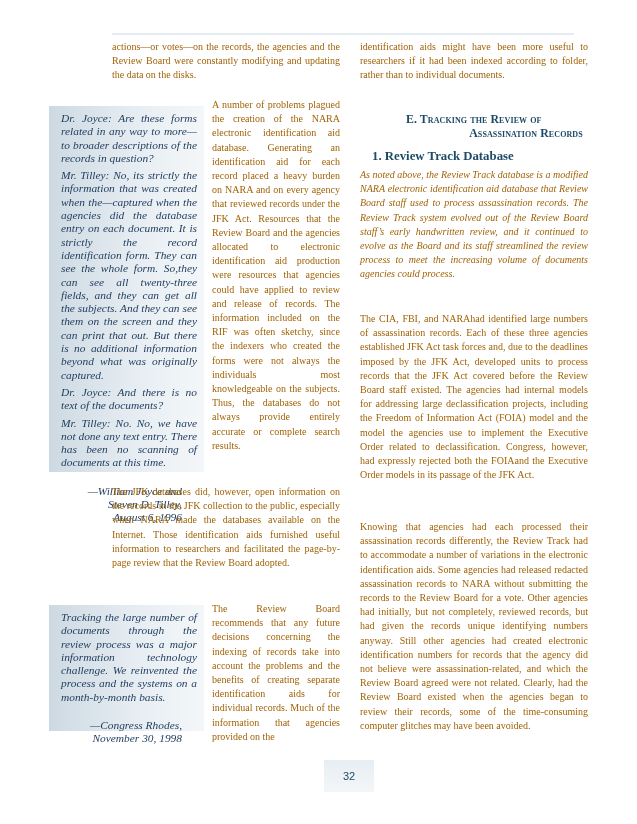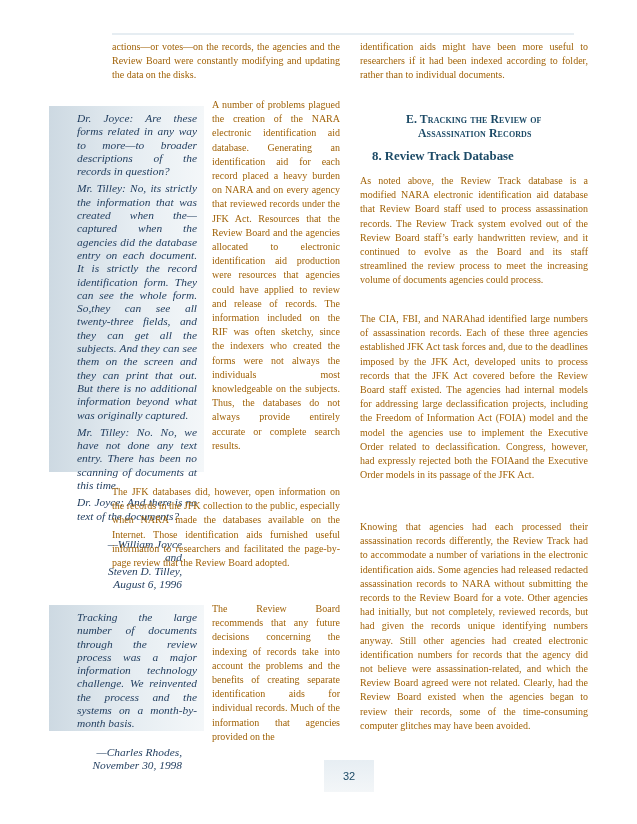--- a/index.html
+++ b/index.html
@@ -23,35 +23,35 @@
     .body-text p { margin: 0; }
     .sidebar {
       position: absolute;
       background: linear-gradient(to right, #cdd9e2 0%, #e6edf2 55%, #f4f7f9 100%);
       color: #1d3a5c;
       font-style: italic;
       font-size: 11.4px;
       line-height: 13.3px;
       text-align: justify;
       box-sizing: border-box;
-      padding: 6px 7px 8px 28px;
+      padding: 6px 7px 8px 12px;
     }
     .sidebar p { margin: 0 0 4px 0; }
     .sidebar .attrib { text-align: right; margin: 15px; }
     .sidebar .attrib span { display: block; }
     .section-heading {
       position: absolute;
       color: #1c4a66;
       font-weight: bold;
       font-size: 11.8px;
       line-height: 14px;
       font-variant: small-caps;
       letter-spacing: 0.1px;
     }
-    .section-heading .line2 { display: block; padding-left: 12px; }
+    .section-heading .line2 { display: block; padding-left: 12px; text-align: center; }
     .subheading {
       position: absolute;
       color: #1c4a66;
       font-weight: bold;
       font-size: 12.8px;
       line-height: 15px;
     }
     .page-number-box {
       position: absolute; left: 324px; top: 760px; width: 50px; height: 32px;
       background: linear-gradient(to bottom, #e7eef3, #f3f6f8);
@@ -67,63 +67,63 @@
 
 <div class="top-rule"></div>
 
 <div class="body-text" style="left:112px; top:40px; width:228px;">
   <p>actions—or votes—on the records, the agencies and the Review Board were constantly modifying and updating the data on the disks.</p>
 </div>
 
 <div class="sidebar" style="left:49px; top:106px; width:155px; height:366px;">
   <p>Dr. Joyce: Are these forms related in any way to more—to broader descriptions of the records in question?</p>
   <p>Mr. Tilley: No, its strictly the information that was created when the—captured when the agencies did the database entry on each document. It is strictly the record identification form. They can see the whole form. So,they can see all twenty-three fields, and they can get all the subjects. And they can see them on the screen and they can print that out. But there is no additional information beyond what was originally captured.</p>
+  <p>Dr. Joyce: And there is no text of the documents?</p>
   <p>Mr. Tilley: No. No, we have not done any text entry. There has been no scanning of documents at this time.</p>
-  <p>Dr. Joyce: And there is no text of the documents?</p>
   <div class="attrib">
     <span>—William Joyce and</span>
     <span>Steven D. Tilley,</span>
     <span>August 6, 1996</span>
   </div>
 </div>
 
 <div class="body-text" style="left:212px; top:98px; width:128px; text-indent:0;">
   <p>A number of problems plagued the creation of the NARA electronic identification aid database. Generating an identification aid for each record placed a heavy burden on NARA and on every agency that reviewed records under the JFK Act. Resources that the Review Board and the agencies allocated to electronic identification aid production were resources that agencies could have applied to review and release of records. The information included on the RIF was often sketchy, since the indexers who created the forms were not always the individuals most knowledgeable on the subjects. Thus, the databases do not always provide entirely accurate or complete search results.</p>
 </div>
 
 <div class="body-text" style="left:112px; top:485px; width:228px;">
   <p>The JFK databases did, however, open information on the records in the JFK collection to the public, especially when NARA made the databases available on the Internet. Those identification aids furnished useful information to researchers and facilitated the page-by-page review that the Review Board adopted.</p>
 </div>
 
 <div class="sidebar" style="left:49px; top:605px; width:155px; height:126px;">
   <p style="margin-bottom:0;">Tracking the large number of documents through the review process was a major information technology challenge. We reinvented the process and the systems on a month-by-month basis.</p>
   <div class="attrib">
-    <span>—Charles Rhodes,</span>
+    <span>—Congress Rhodes,</span>
     <span>November 30, 1998</span>
   </div>
 </div>
 
 <div class="body-text" style="left:212px; top:602px; width:128px;">
   <p>The Review Board recommends that any future decisions concerning the indexing of records take into account the problems and the benefits of creating separate identification aids for individual records. Much of the information that agencies provided on the</p>
 </div>
 
 <div class="body-text" style="left:360px; top:40px; width:228px;">
   <p>identification aids might have been more useful to researchers if it had been indexed according to folder, rather than to individual documents.</p>
 </div>
 
 <div class="section-heading" style="left:360px; top:112px; width:228px;margin-left:46px;">
   <span>E. Tracking the Review of</span>
   <span class="line2">Assassination Records</span>
 </div>
 
 <div class="subheading" style="left:372px; top:149px;">
-  <span>8. Review Track Database</span>
+  <span>1. Review Track Database</span>
 </div>
 
-<div class="body-text" style="left:360px; top:174px; width:228px;">
+<div class="body-text" style="left:360px; top:168px; width:228px;font-style:italic;">
   <p>As noted above, the Review Track database is a modified NARA electronic identification aid database that Review Board staff used to process assassination records. The Review Track system evolved out of the Review Board staff’s early handwritten review, and it continued to evolve as the Board and its staff streamlined the review process to meet the increasing volume of documents agencies could process.</p>
 </div>
 
 <div class="body-text" style="left:360px; top:312px; width:228px;">
   <p>The CIA, FBI, and NARAhad identified large numbers of assassination records. Each of these three agencies established JFK Act task forces and, due to the deadlines imposed by the JFK Act, developed units to process records that the JFK Act covered before the Review Board staff existed. The agencies had internal models for addressing large declassification projects, including the Freedom of Information Act (FOIA) model and the model the agencies use to implement the Executive Order related to declassification. Congress, however, had expressly rejected both the FOIAand the Executive Order models in its passage of the JFK Act.</p>
 </div>
 
 <div class="body-text" style="left:360px; top:520px; width:228px;">
   <p>Knowing that agencies had each processed their assassination records differently, the Review Track had to accommodate a number of variations in the electronic identification aids. Some agencies had released redacted assassination records to NARA without submitting the records to the Review Board for a vote. Other agencies had initially, but not completely, reviewed records, but had given the records unique identifying numbers anyway. Still other agencies had created electronic identification numbers for records that the agency did not believe were assassination-related, and which the Review Board agreed were not related. Clearly, had the Review Board existed when the agencies began to review their records, some of the time-consuming computer glitches may have been avoided.</p>
 </div>

